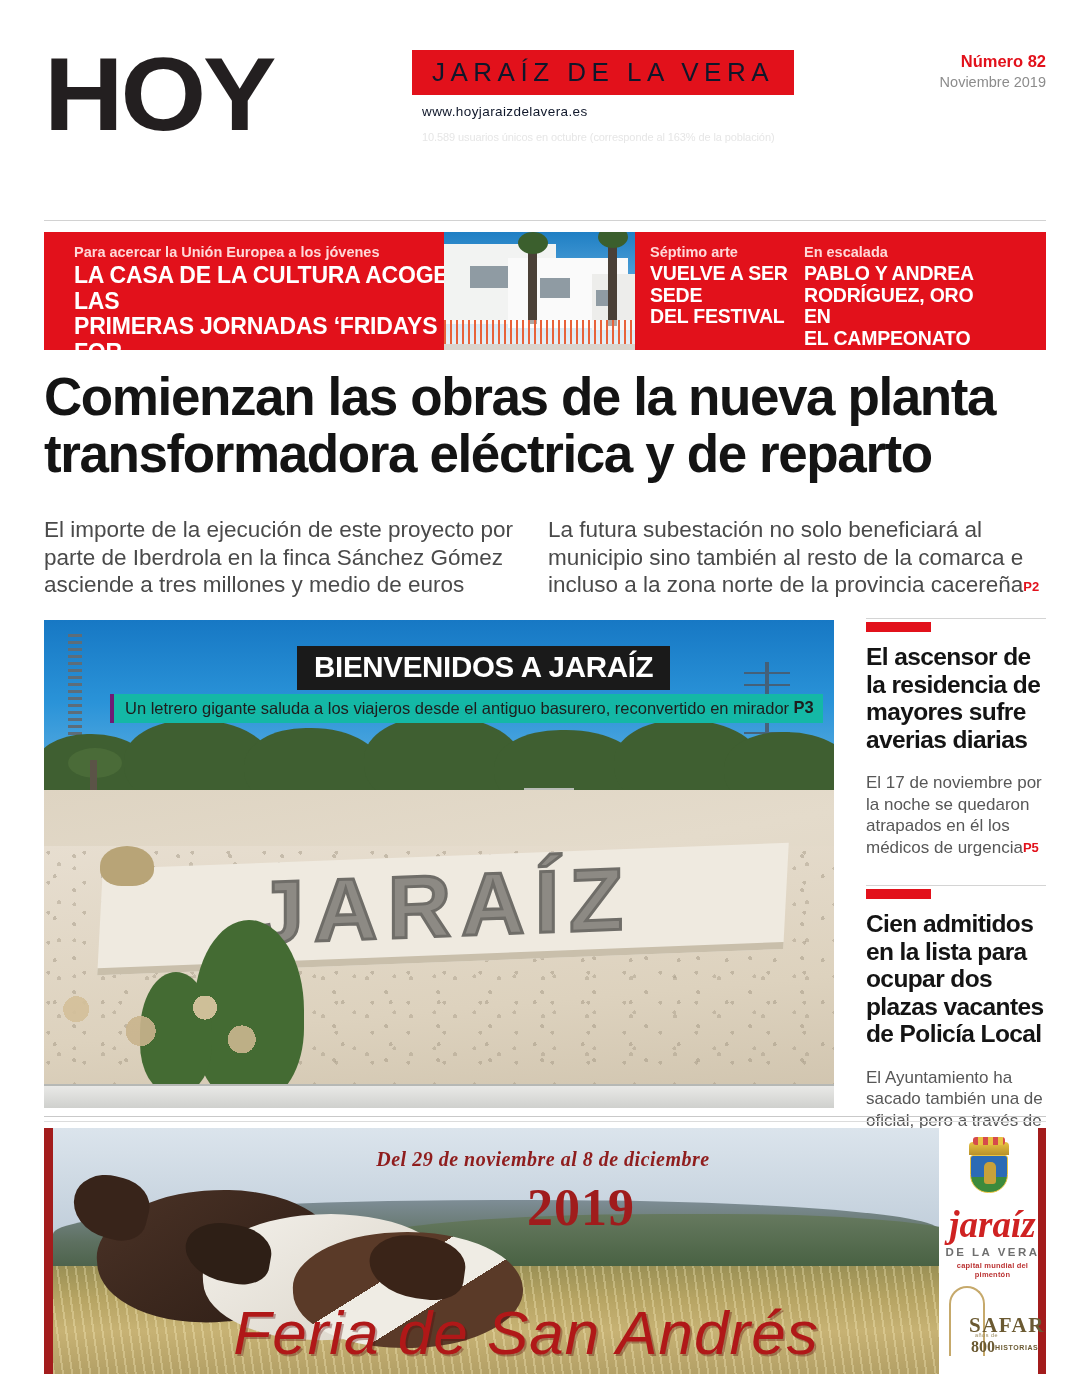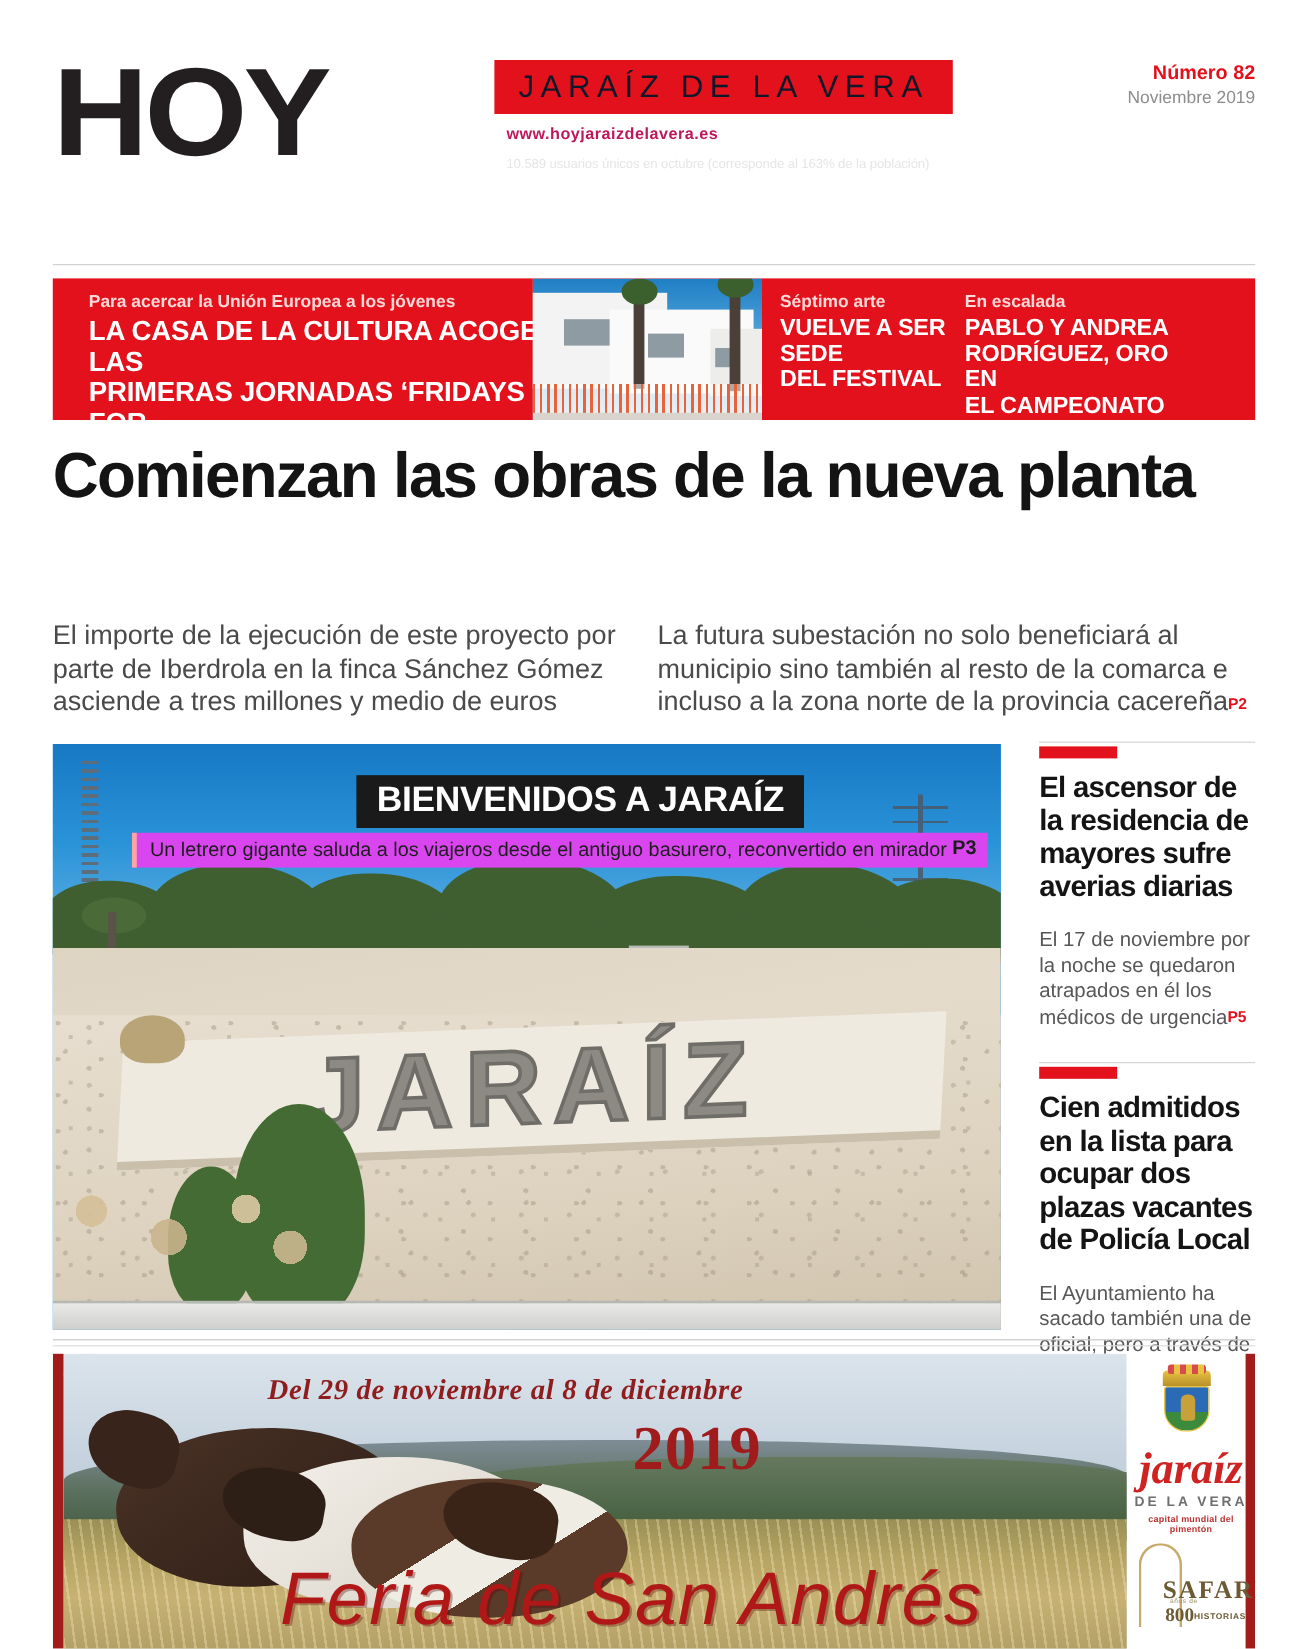--- a/index.html
+++ b/index.html
@@ -28,21 +28,21 @@
     width:382px; height:45px;
     background:#e2111b;
   }
   .vera-box span {
     display:block; text-align:center; color:#0f172a;
     font-size:26px; line-height:45px; font-weight:500;
     letter-spacing:5.5px;
   }
   .site-url {
     position:absolute; left:422px; top:104px;
-    font-size:13.5px; font-weight:bold; color:#be185d;
+    font-size:13.5px; font-weight:normal; color:#0f172a;
     letter-spacing:0.4px;
   }
   .site-stats {
     position:absolute; left:422px; top:131px;
     font-size:11px; color:#e6e6e6; letter-spacing:-0.1px;
   }
   .issue-num {
     position:absolute; right:44px; top:52px;
     font-size:16.5px; font-weight:bold; color:#e2111b;
     text-align:center;
@@ -173,22 +173,22 @@
   .mp-banner {
     position:absolute; left:253px; top:26px;
     background:#1a1a1a; padding:4px 17px 6px 17px;
   }
   .mp-banner span {
     color:#fff; font-weight:bold; font-size:29.5px; line-height:34px;
     letter-spacing:-0.3px; white-space:nowrap;
   }
   .mp-caption {
     position:absolute; left:66px; top:74px;
-    background:#d946ef; padding:3px 9px 4px 11px;
-    border-left:4px solid #fca5a5;
+    background:#14b8a6; padding:3px 9px 4px 11px;
+    border-left:4px solid #701a75;
   }
   .mp-caption span {
     color:#1d1d1d; font-size:16.5px; line-height:21px; white-space:nowrap;
   }
 
   
   .sidebar { position:absolute; left:866px; top:618px; width:180px; }
   .side-rule-thin { width:180px; height:1px; background:#d4d4d4; }
   .side-rule-red { width:65px; height:10px; background:#e2111b; margin-top:3px; }
   .side-head {
@@ -223,23 +223,23 @@
   .horse { position:absolute; border-radius:46% 54% 48% 52%; }
   .horse-dark { left:44px; top:62px; width:240px; height:132px; background:linear-gradient(150deg,#4a3226,#2d1d15); transform:rotate(-5deg); }
   .horse-white { left:150px; top:86px; width:250px; height:126px; background:linear-gradient(150deg,#f3f0ea,#d8d2c6); transform:rotate(-3deg); }
   .horse-pinto { left:240px; top:104px; width:230px; height:116px; background:linear-gradient(150deg,#5a3a28 0 40%,#efece4 40% 62%,#5a3a28 62%); transform:rotate(-2deg); }
   .horse-head { position:absolute; border-radius:52% 48% 40% 60%; }
   .hh1 { left:20px; top:48px; width:76px; height:62px; background:#38241a; transform:rotate(14deg); }
   .hh2 { left:132px; top:96px; width:86px; height:58px; background:#2e1f16; transform:rotate(10deg); }
   .hh3 { left:316px; top:108px; width:96px; height:62px; background:#3a2418; transform:rotate(8deg); }
   .hh3b { left:396px; top:128px; width:44px; height:34px; background:#e6ded0; border-radius:50%; }
   .ad-date {
-    position:absolute; left:0; top:14px; width:810px; 
+    position:absolute; left:0; top:14px; width:810px; text-align:center;
     font-family:"Liberation Serif", serif;
-    font-size:24px; line-height:34px; color:#8f1d1d;
+    font-size:20px; line-height:34px; color:#8f1d1d;
     font-style:italic; font-weight:bold; letter-spacing:0.5px;
     padding-left:170px;
   }
   .ad-year {
     position:absolute; left:0; top:52px; width:886px; text-align:center;
     font-family:"Liberation Serif", serif;
     font-size:52px; line-height:56px; color:#a01c1c;
     font-weight:bold; padding-left:170px; letter-spacing:1px;
   }
   .ad-title {
@@ -360,20 +360,21 @@
         <div>PABLO Y ANDREA</div>
         <div>RODRÍGUEZ, ORO EN</div>
         <div>EL CAMPEONATO DE</div>
 
       </div>
     </div>
   </div>
 
   <div class="headline">
     <div>Comienzan las obras de la nueva planta</div>
+    <div>transformadora eléctrica y de reparto</div>
   </div>
 
   <div class="deck deck-left">El importe de la ejecución de este proyecto por parte de Iberdrola en la finca Sánchez Gómez asciende a tres millones y medio de euros</div>
   <div class="deck deck-right">
     <span>La futura subestación no solo beneficiará al municipio sino también al resto de la comarca e incluso a la zona norte de la provincia cacereña</span><span class="pg-red">P2</span>
   </div>
 
   <div class="main-photo">
     <div class="mp-sky"></div>
     <div class="mp-tower"></div>

